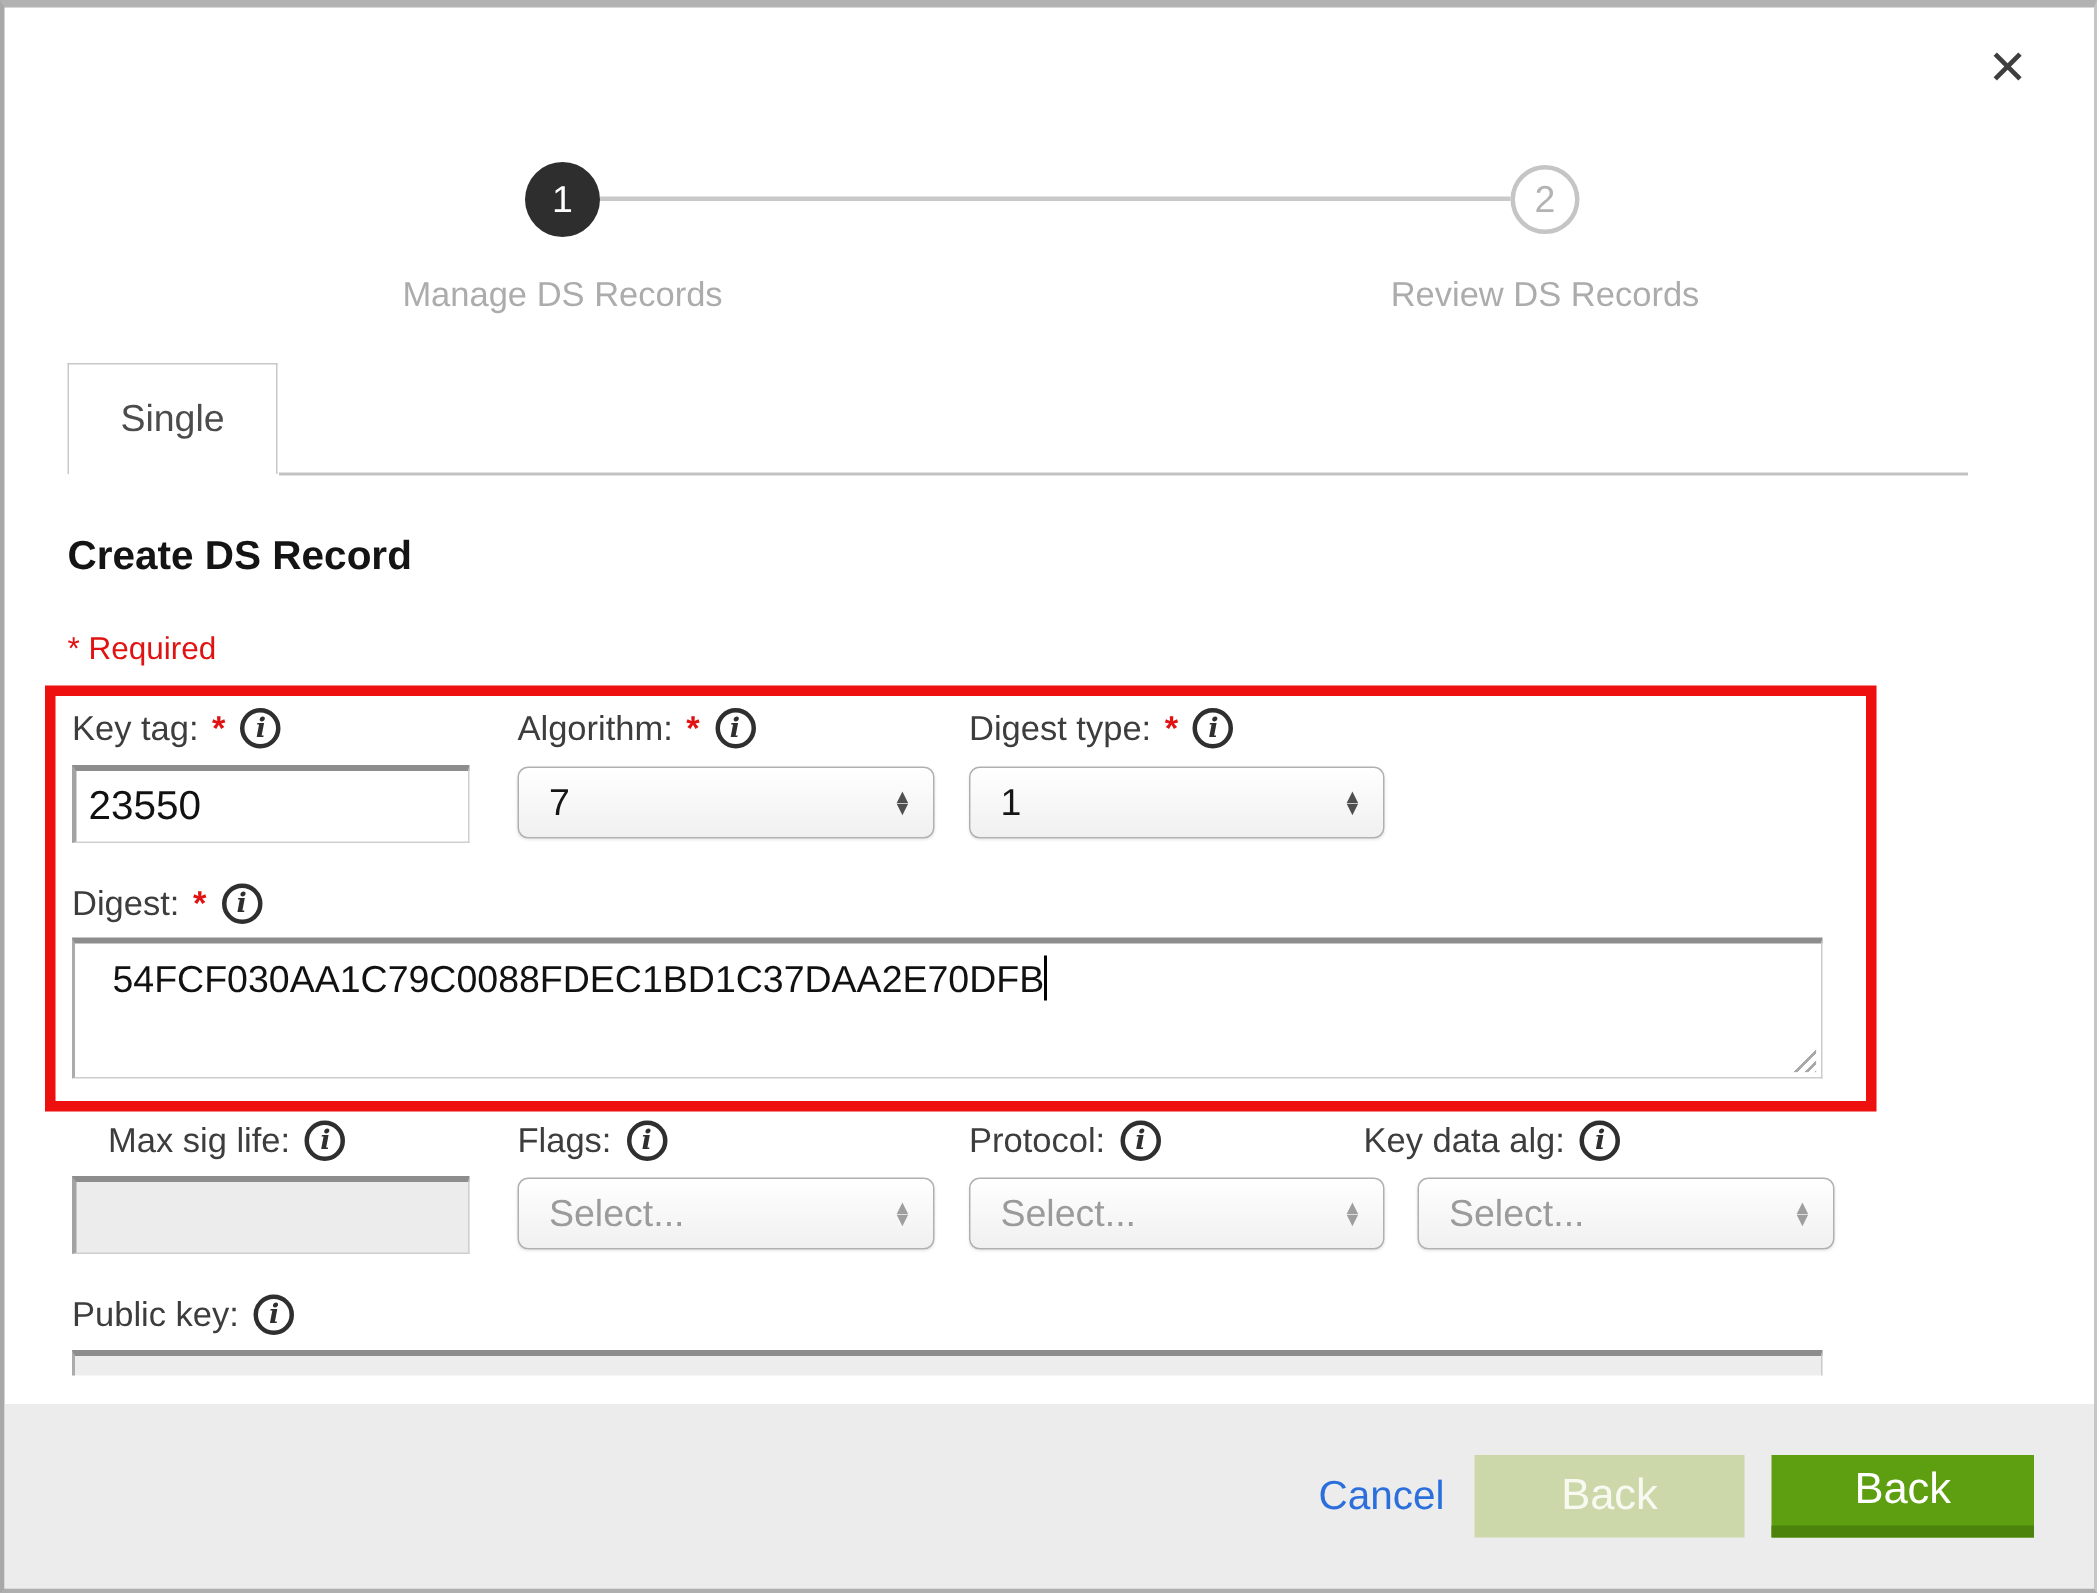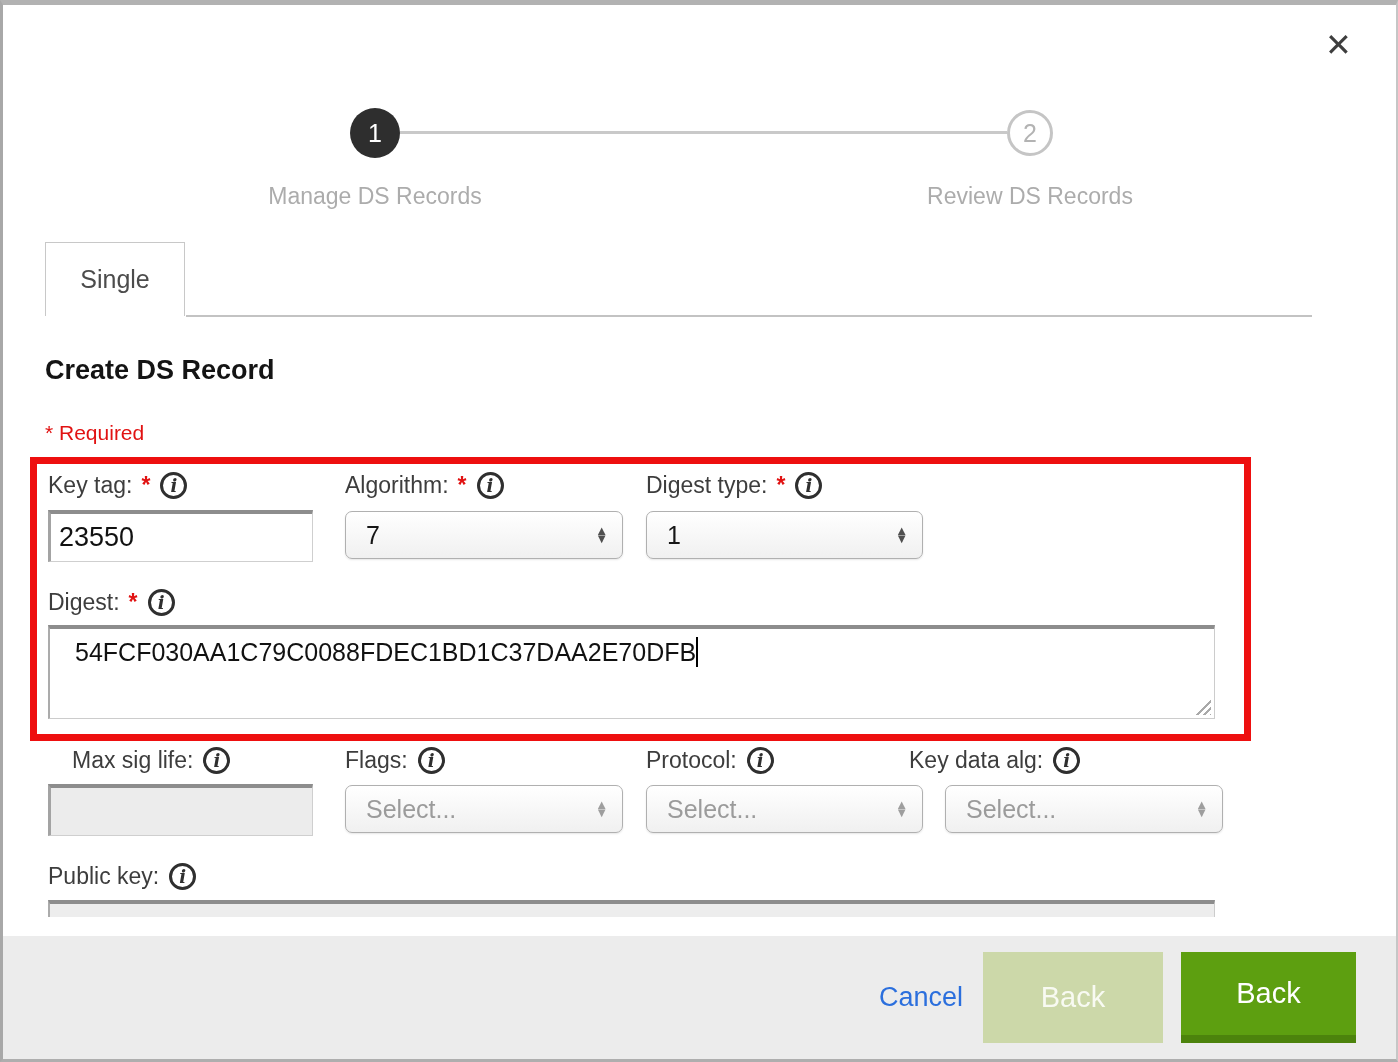--- a/index.html
+++ b/index.html
@@ -58,21 +58,21 @@
   .caret{display:inline-block;width:2px;height:30px;background:#000;vertical-align:-6px;}
   .resize-handle{position:absolute;right:3px;bottom:3px;width:17px;height:17px;
     background:repeating-linear-gradient(135deg,transparent 0 3px,#a9a9a9 3px 5px);
     clip-path:polygon(100% 0,100% 100%,0 100%);cursor:nwse-resize;}
   .pubkey-strip{left:45px;top:895px;width:1167px;height:17px;background:#ededed;
     border-top:4px solid #8d8d8d;border-left:2px solid #ababab;border-right:1px solid #ccc;}
   
   .footer{left:0;bottom:0;width:100%;height:123px;background:#ececec;
     display:flex;align-items:center;justify-content:flex-end;padding-right:40px;gap:18px;}
   .cancel-link{color:#2b6fdd;font-size:27px;cursor:pointer;margin-right:2px;}
-  .btn{height:91px;display:flex;align-items:center;justify-content:center;font-size:29px;border:none;cursor:pointer;
+  .btn{height:55px;display:flex;align-items:center;justify-content:center;font-size:29px;border:none;cursor:pointer;
     font-family:"Liberation Sans","DejaVu Sans",sans-serif;}
   .btn-back{width:180px;background:#ccd8a9;color:#f8faf2;}
   .btn-next{width:175px;background:#5d9f10;color:#ffffff;border-bottom:8px solid #4c830c;}
 </style>
 </head>
 <body>
 
 <div class="modal">
 
   <div class="abs close-x">✕</div>

